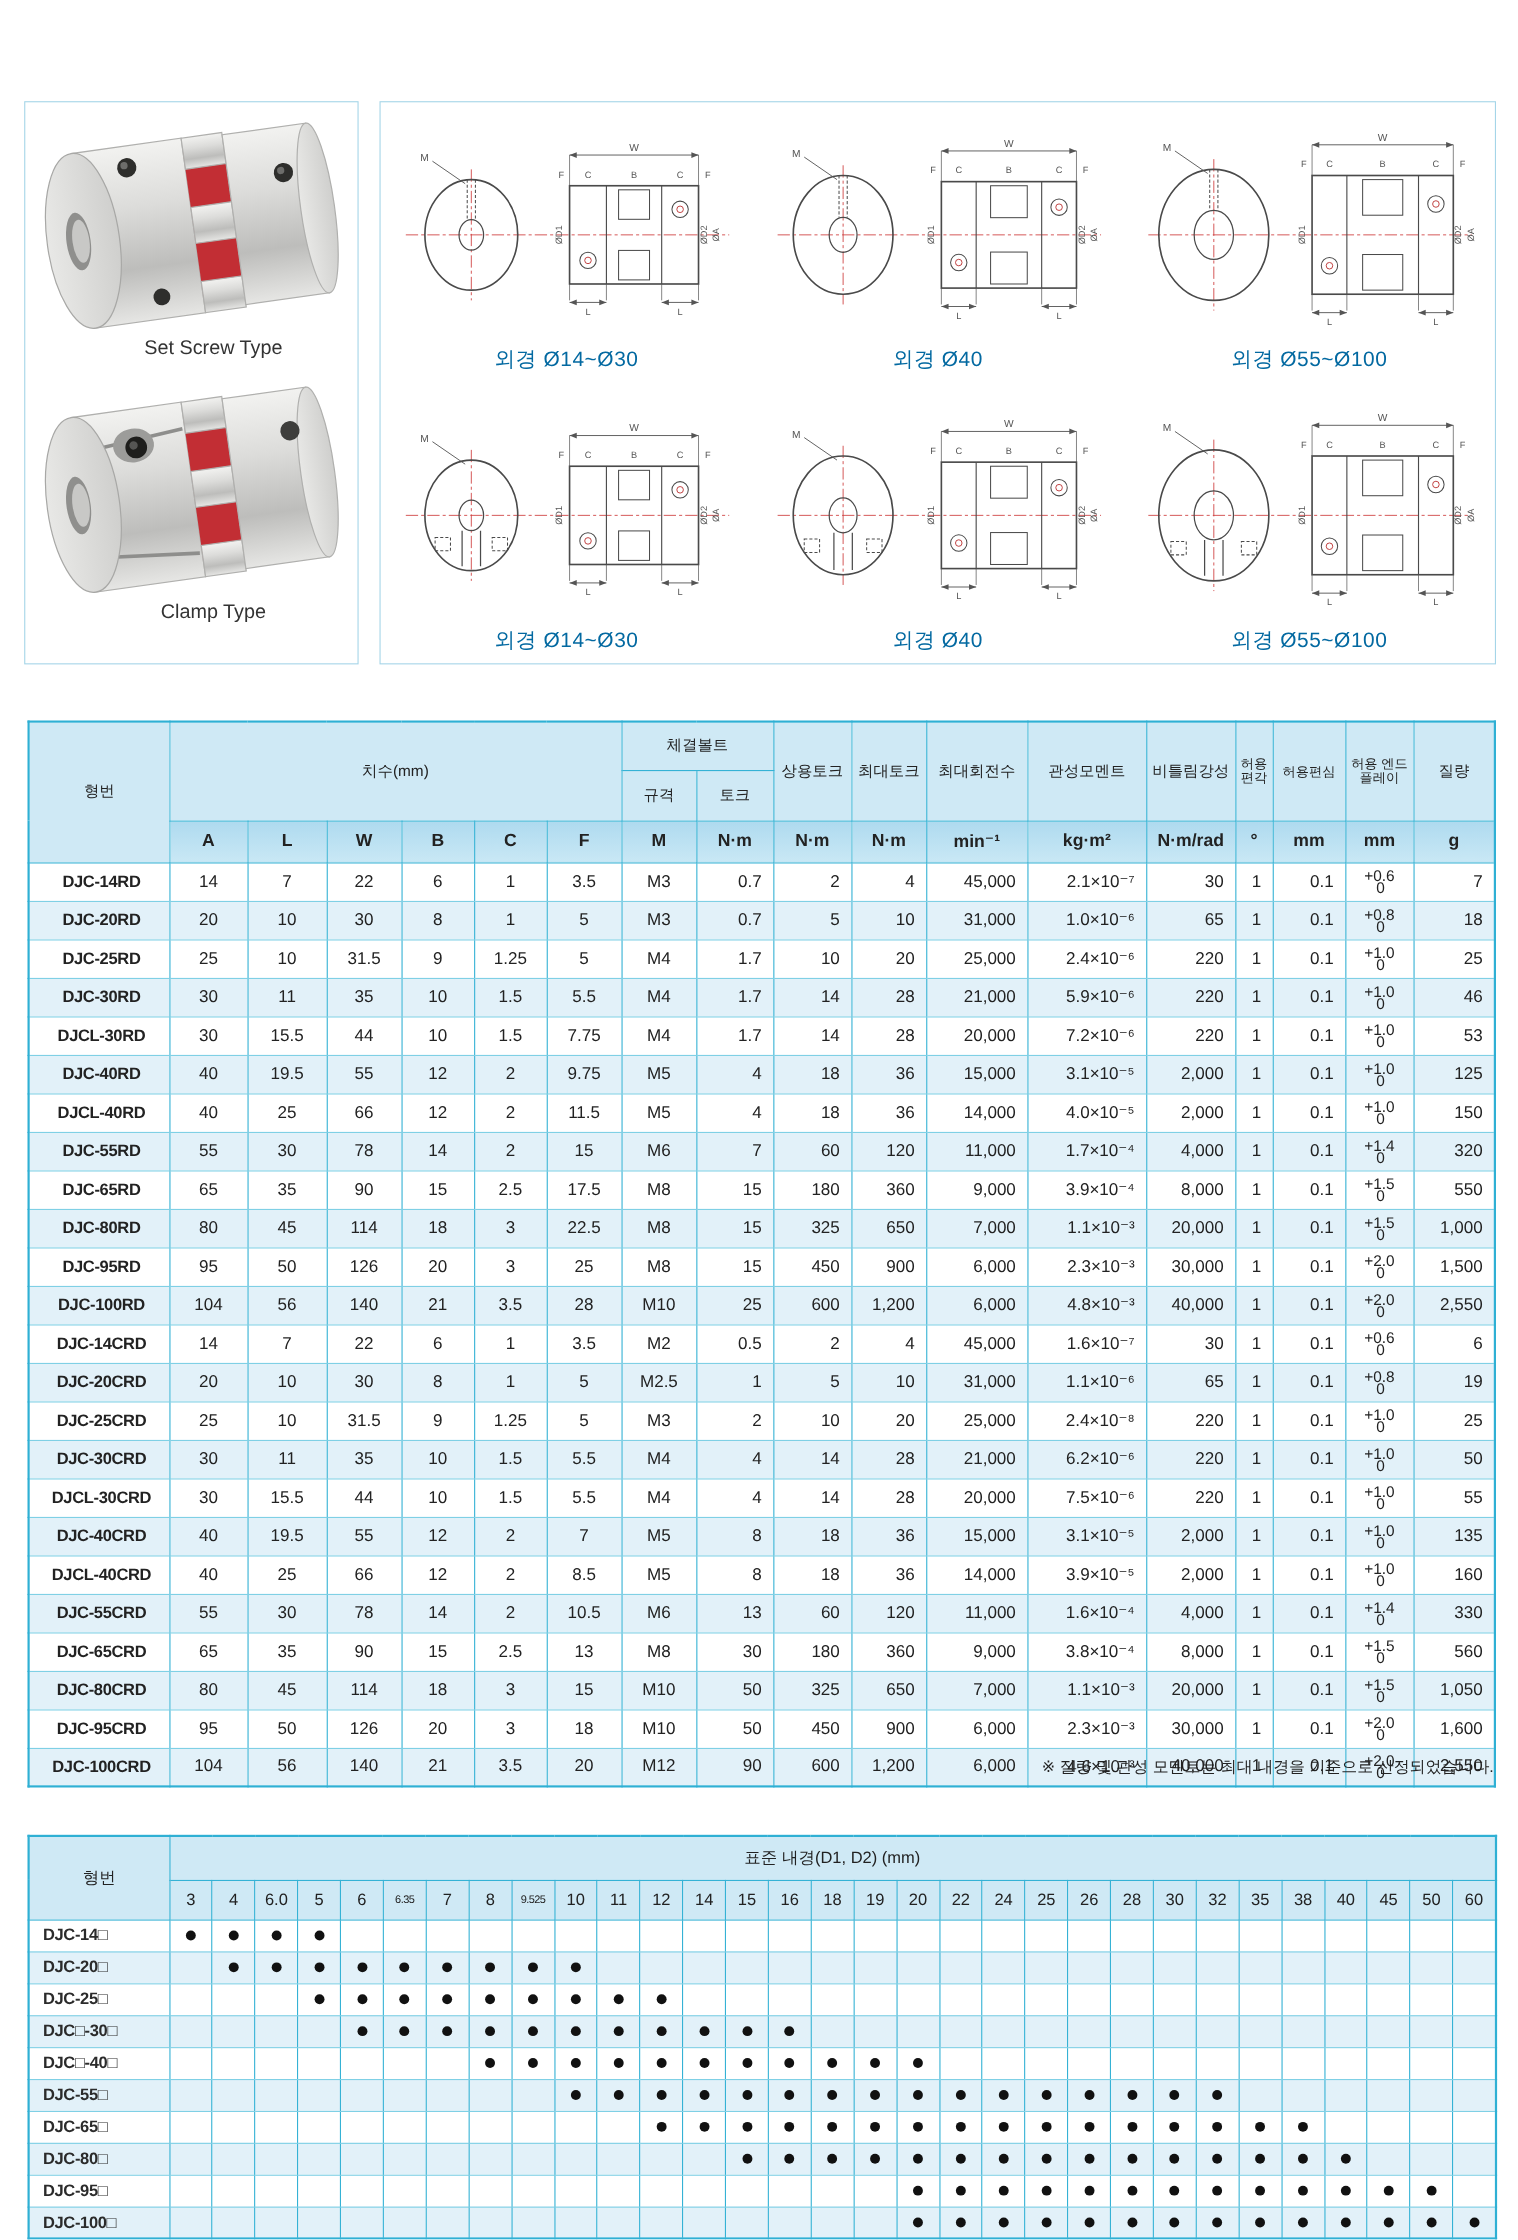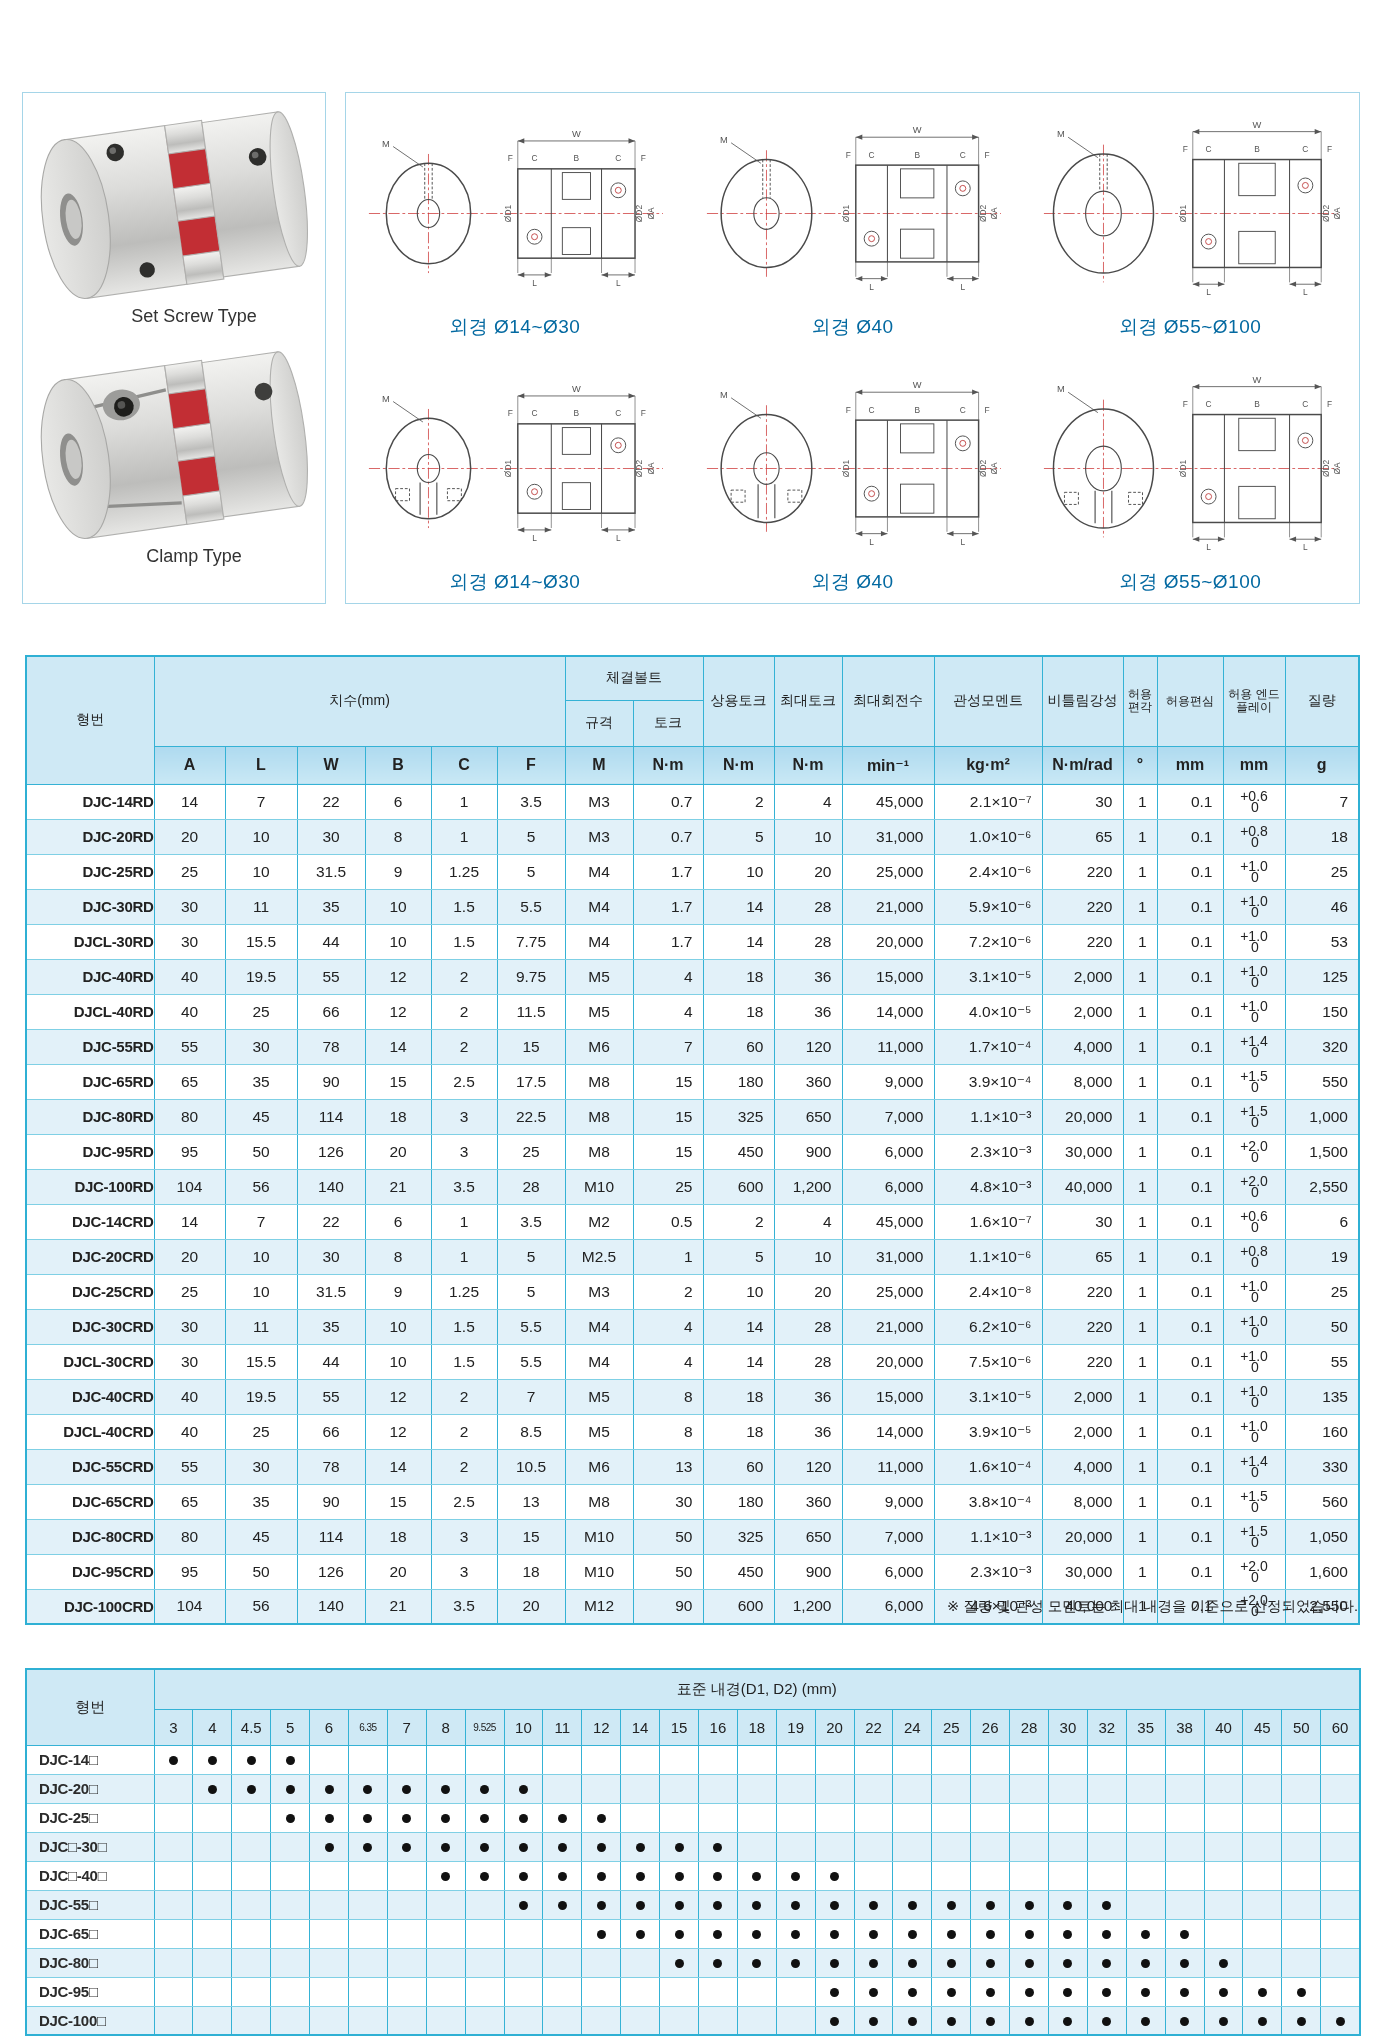--- a/index.html
+++ b/index.html
@@ -32,21 +32,21 @@
   
   #spec-table{position:absolute;left:25px;top:655px;width:1335px;border-collapse:collapse;table-layout:fixed;border:2px solid #2fb0d4;}
   #spec-table th,#spec-table td{border:1px solid #35b2d5;box-sizing:border-box;overflow:hidden;}
   #spec-table thead th{background:#cfe9f5;font-weight:normal;font-size:14px;color:#222;}
   #spec-table tr.h3 th{background:linear-gradient(#aedaef,#c9e8f5);font-weight:bold;font-size:16px;}
   #spec-table th.small{font-size:12px;line-height:13px;padding:11px 2px;}
   tr.h1{height:44px;} tr.h2{height:46px;} tr.h3{height:38px;}
   #spec-body td{height:35px;font-size:15.5px;color:#222;border-top-color:#7fd0e5;border-bottom-color:#7fd0e5;padding:0;}
   #spec-body tr.even td{background:#e2f1f9;}
   #spec-body tr.odd td{background:#fff;}
-  #spec-body td.model{font-weight:bold;text-align:right;padding-left:4px;font-size:15px;letter-spacing:-0.3px;}
+  #spec-body td.model{font-weight:bold;text-align:center;padding-left:4px;font-size:15px;letter-spacing:-0.3px;}
   #spec-body td:nth-child(n+2):nth-child(-n+8){text-align:center;}
   #spec-body td:nth-child(n+9):nth-child(-n+16){text-align:right;padding-right:10px;}
   #spec-body td:nth-child(17){text-align:center;padding-right:0;}
   #spec-body td:nth-child(18){text-align:right;padding-right:10px;}
   .tol{display:inline-flex;flex-direction:column;font-size:14px;line-height:11px;color:#222;vertical-align:middle;}
   .tol span:last-child{padding-left:2px;}
 
   .footnote{position:absolute;top:1597px;right:22px;font-size:14.5px;color:#222;}
 
   
@@ -1097,21 +1097,21 @@
         <col style="width: 38.9px;">
       </colgroup>
     <thead>
       <tr class="bh1">
         <th rowspan="2">형번</th>
         <th colspan="31">표준 내경(D1, D2) (mm)</th>
       </tr>
       <tr class="bh2" id="bore-sizes">
           <th>3</th>
           <th>4</th>
-          <th>4.5</th>
+          <th>6.0</th>
           <th>5</th>
           <th>6</th>
           <th class="tiny">6.35</th>
           <th>7</th>
           <th>8</th>
           <th class="tiny">9.525</th>
           <th>10</th>
           <th>11</th>
           <th>12</th>
           <th>14</th>

